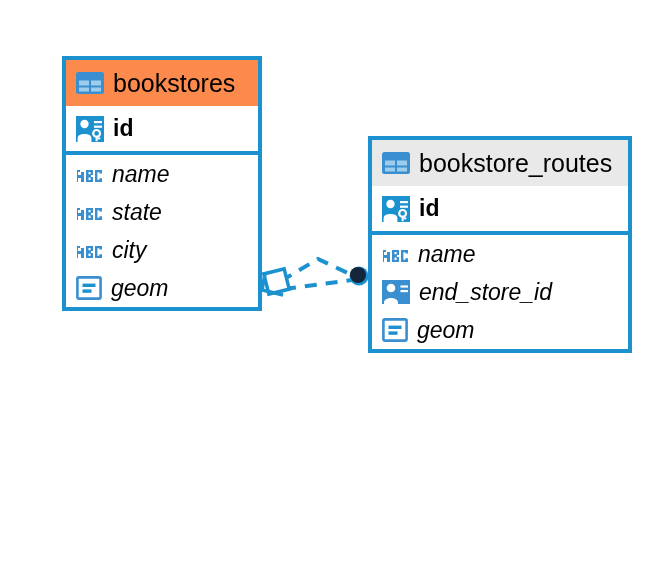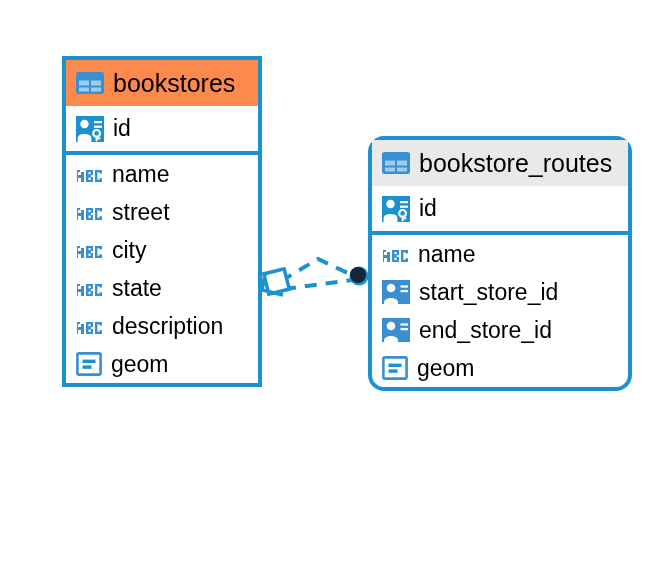--- a/index.html
+++ b/index.html
@@ -59,20 +59,21 @@
   }
 
   .pk-divider {
     height: 4px;
     background: #1b91d0;
     width: 100%;
   }
 
   .field-list {
     display: block;
+    font-style: italic;
   }
 
   .field-row {
     display: flex;
     align-items: center;
     gap: 9px;
     padding: 0 10px;
     box-sizing: border-box;
     height: 38px;
   }
@@ -80,21 +81,21 @@
     height: 45px;
   }
 
   .field-label {
     font-size: 23px;
     color: #000000;
     line-height: 1;
     white-space: nowrap;
   }
   .field-label.bold {
-    font-weight: normal;
+    font-weight: bold;
   }
 
   
   .icon {
     flex: 0 0 auto;
     display: inline-flex;
     align-items: center;
     justify-content: center;
   }
   .icon svg { display: block; }
@@ -169,80 +170,60 @@
             <path d="M10 5 H17 V10 H15 V12 H17 V17 H10 Z M12.5 7 V9.2 H14.6 V7 Z M12.5 12.6 V15 H14.6 V12.6 Z" fill="#3a8fd0"></path>
             <path d="M19 5 H26 V8.4 H23.4 V7.3 H21.4 V14.7 H23.4 V13.3 H26 V17 H19 Z" fill="#3a8fd0"></path>
           </svg>
         </span>
         <span class="field-label">name</span>
       </div>
 
 
 
 
-      <div class="field-row">
-        <span class="icon icon-abc">
-          <svg viewBox="0 0 27 18">
-            <path d="M1 17 V5 H4 V7 H2 V10 H5 V7 H8 V17 H5 V13 H2 V17 Z" fill="#3a8fd0"></path>
-            <path d="M10 5 H17 V10 H15 V12 H17 V17 H10 Z M12.5 7 V9.2 H14.6 V7 Z M12.5 12.6 V15 H14.6 V12.6 Z" fill="#3a8fd0"></path>
-            <path d="M19 5 H26 V8.4 H23.4 V7.3 H21.4 V14.7 H23.4 V13.3 H26 V17 H19 Z" fill="#3a8fd0"></path>
-          </svg>
-        </span>
-        <span class="field-label">street</span>
+
+      <div class="field-row">
+        <span class="icon icon-abc">
+          <svg viewBox="0 0 27 18">
+            <path d="M1 17 V5 H4 V7 H2 V10 H5 V7 H8 V17 H5 V13 H2 V17 Z" fill="#3a8fd0"></path>
+            <path d="M10 5 H17 V10 H15 V12 H17 V17 H10 Z M12.5 7 V9.2 H14.6 V7 Z M12.5 12.6 V15 H14.6 V12.6 Z" fill="#3a8fd0"></path>
+            <path d="M19 5 H26 V8.4 H23.4 V7.3 H21.4 V14.7 H23.4 V13.3 H26 V17 H19 Z" fill="#3a8fd0"></path>
+          </svg>
+        </span>
+        <span class="field-label">state</span>
       </div>
 
       <div class="field-row">
         <span class="icon icon-abc">
           <svg viewBox="0 0 27 18">
             <path d="M1 17 V5 H4 V7 H2 V10 H5 V7 H8 V17 H5 V13 H2 V17 Z" fill="#3a8fd0"></path>
             <path d="M10 5 H17 V10 H15 V12 H17 V17 H10 Z M12.5 7 V9.2 H14.6 V7 Z M12.5 12.6 V15 H14.6 V12.6 Z" fill="#3a8fd0"></path>
             <path d="M19 5 H26 V8.4 H23.4 V7.3 H21.4 V14.7 H23.4 V13.3 H26 V17 H19 Z" fill="#3a8fd0"></path>
           </svg>
         </span>
         <span class="field-label">city</span>
       </div>
 
-      <div class="field-row">
-        <span class="icon icon-abc">
-          <svg viewBox="0 0 27 18">
-            <path d="M1 17 V5 H4 V7 H2 V10 H5 V7 H8 V17 H5 V13 H2 V17 Z" fill="#3a8fd0"></path>
-            <path d="M10 5 H17 V10 H15 V12 H17 V17 H10 Z M12.5 7 V9.2 H14.6 V7 Z M12.5 12.6 V15 H14.6 V12.6 Z" fill="#3a8fd0"></path>
-            <path d="M19 5 H26 V8.4 H23.4 V7.3 H21.4 V14.7 H23.4 V13.3 H26 V17 H19 Z" fill="#3a8fd0"></path>
-          </svg>
-        </span>
-        <span class="field-label">state</span>
-      </div>
-
-
-      <div class="field-row">
-        <span class="icon icon-abc">
-          <svg viewBox="0 0 27 18">
-            <path d="M1 17 V5 H4 V7 H2 V10 H5 V7 H8 V17 H5 V13 H2 V17 Z" fill="#3a8fd0"></path>
-            <path d="M10 5 H17 V10 H15 V12 H17 V17 H10 Z M12.5 7 V9.2 H14.6 V7 Z M12.5 12.6 V15 H14.6 V12.6 Z" fill="#3a8fd0"></path>
-            <path d="M19 5 H26 V8.4 H23.4 V7.3 H21.4 V14.7 H23.4 V13.3 H26 V17 H19 Z" fill="#3a8fd0"></path>
-          </svg>
-        </span>
-        <span class="field-label">description</span>
-      </div>
+
 
       <div class="field-row">
         <span class="icon icon-geom">
           <svg viewBox="0 0 26 24">
             <rect x="1.4" y="1.4" width="23.2" height="21.2" rx="1.5" fill="#ffffff" stroke="#3a8fd0" stroke-width="2.6"></rect>
             <rect x="6.5" y="7.6" width="13" height="3.4" fill="#1b91d0"></rect>
             <rect x="6.5" y="13.4" width="9" height="3.4" fill="#1b91d0"></rect>
           </svg>
         </span>
         <span class="field-label">geom</span>
       </div>
 
     </div>
   </div>
 
-  <div class="entity" style="left:368px; top:136px; width:264px;border-radius:16px;">
+  <div class="entity" style="left:368px; top:136px; width:264px;">
 
     <div class="entity-header accent-gray">
       <span class="icon icon-table">
         <svg viewBox="0 0 28 22">
           <rect x="0" y="0" width="28" height="22" rx="2.5" fill="#3a8fd0"></rect>
           <rect x="3" y="8.5" width="10" height="5" fill="#9ecdeb"></rect>
           <rect x="15" y="8.5" width="10" height="5" fill="#9ecdeb"></rect>
           <rect x="3" y="15.5" width="10" height="4" fill="#9ecdeb"></rect>
           <rect x="15" y="15.5" width="10" height="4" fill="#9ecdeb"></rect>
         </svg>
@@ -274,43 +255,31 @@
         <span class="icon icon-abc">
           <svg viewBox="0 0 27 18">
             <path d="M1 17 V5 H4 V7 H2 V10 H5 V7 H8 V17 H5 V13 H2 V17 Z" fill="#3a8fd0"></path>
             <path d="M10 5 H17 V10 H15 V12 H17 V17 H10 Z M12.5 7 V9.2 H14.6 V7 Z M12.5 12.6 V15 H14.6 V12.6 Z" fill="#3a8fd0"></path>
             <path d="M19 5 H26 V8.4 H23.4 V7.3 H21.4 V14.7 H23.4 V13.3 H26 V17 H19 Z" fill="#3a8fd0"></path>
           </svg>
         </span>
         <span class="field-label">name</span>
       </div>
 
+
       <div class="field-row">
         <span class="icon icon-fk">
           <svg viewBox="0 0 28 24">
             <path d="M0 0 H28 V24 H0 Z" fill="#3a8fd0"></path>
             <circle cx="9" cy="8" r="4.3" fill="#ffffff"></circle>
             <path d="M2 22.5 C2 16.5 16 16.5 16 22.5 L16 24 L2 24 Z" fill="#ffffff"></path>
             <rect x="18.5" y="5.4" width="7.5" height="2.2" fill="#ffffff"></rect>
             <rect x="18.5" y="10" width="7.5" height="2.2" fill="#ffffff"></rect>
           </svg>
         </span>
-        <span class="field-label">start_store_id</span>
-      </div>
-
-      <div class="field-row">
-        <span class="icon icon-fk">
-          <svg viewBox="0 0 28 24">
-            <path d="M0 0 H28 V24 H0 Z" fill="#3a8fd0"></path>
-            <circle cx="9" cy="8" r="4.3" fill="#ffffff"></circle>
-            <path d="M2 22.5 C2 16.5 16 16.5 16 22.5 L16 24 L2 24 Z" fill="#ffffff"></path>
-            <rect x="18.5" y="5.4" width="7.5" height="2.2" fill="#ffffff"></rect>
-            <rect x="18.5" y="10" width="7.5" height="2.2" fill="#ffffff"></rect>
-          </svg>
-        </span>
         <span class="field-label">end_store_id</span>
       </div>
 
       <div class="field-row">
         <span class="icon icon-geom">
           <svg viewBox="0 0 26 24">
             <rect x="1.4" y="1.4" width="23.2" height="21.2" rx="1.5" fill="#ffffff" stroke="#3a8fd0" stroke-width="2.6"></rect>
             <rect x="6.5" y="7.6" width="13" height="3.4" fill="#1b91d0"></rect>
             <rect x="6.5" y="13.4" width="9" height="3.4" fill="#1b91d0"></rect>
           </svg>

